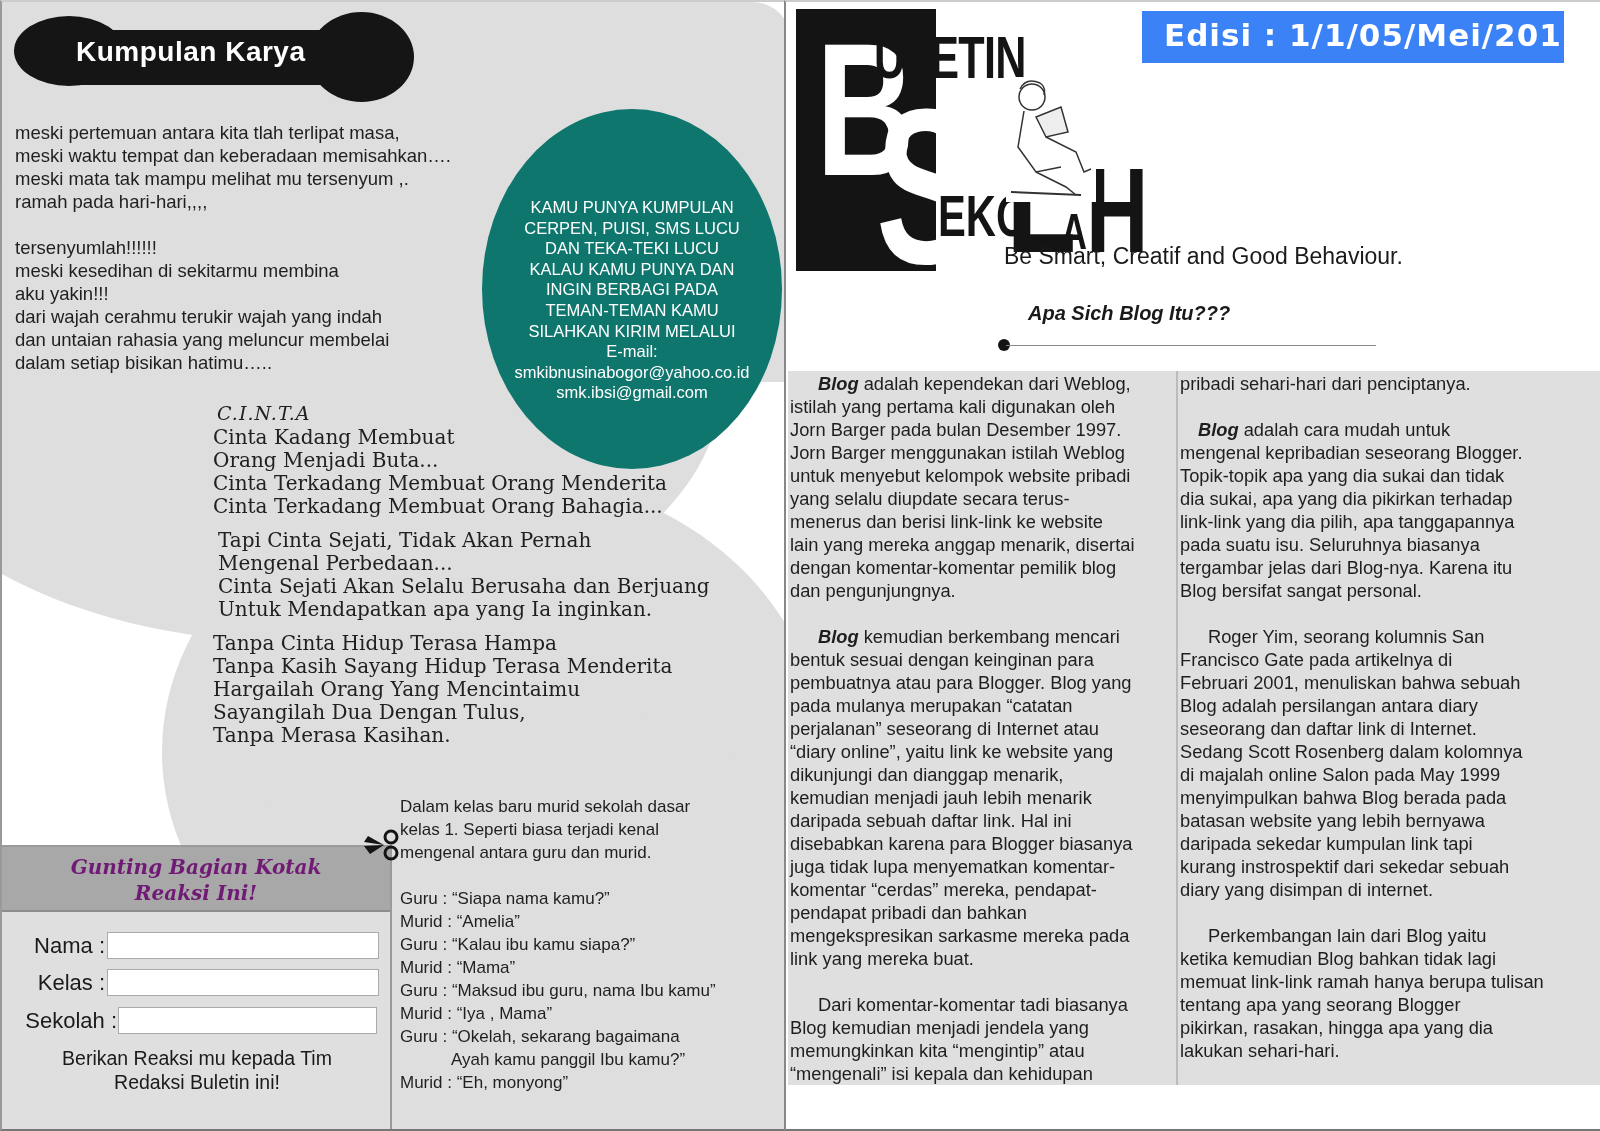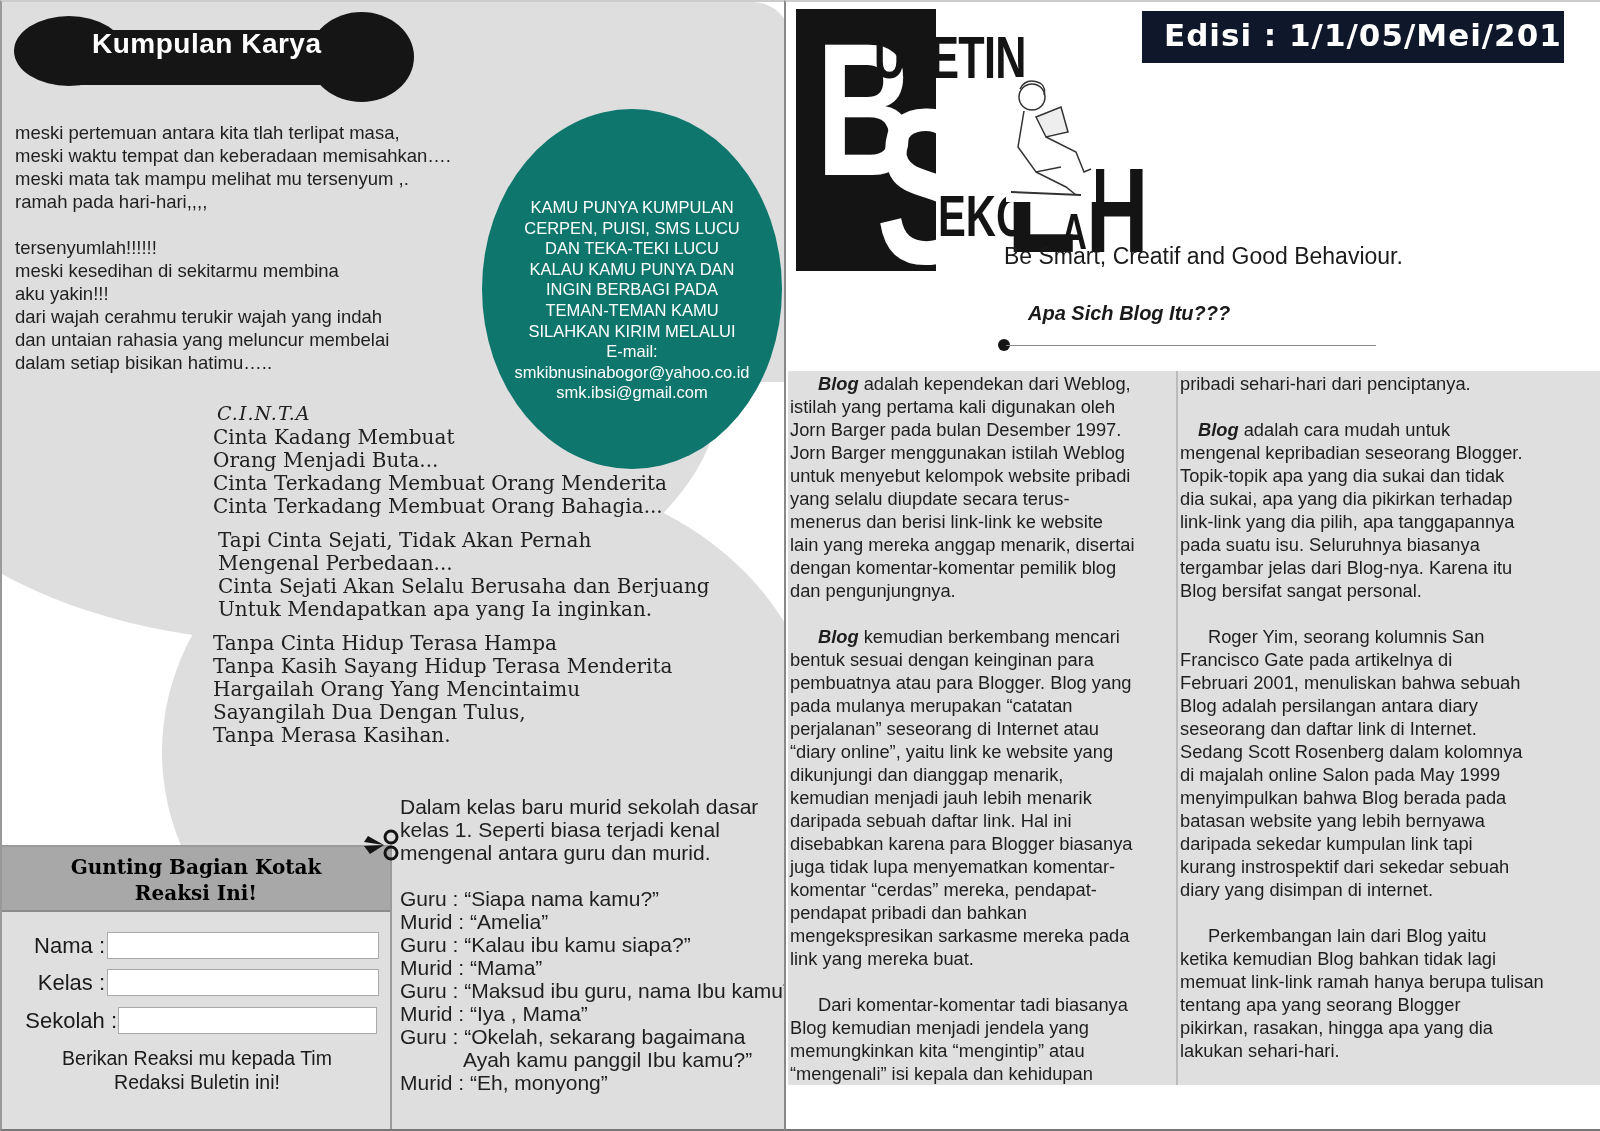--- a/index.html
+++ b/index.html
@@ -12,69 +12,69 @@
   .bg-top { left:0; top:0; width:790px; height:380px; border-radius:0 40px 0 0; }
   .bg-blob1 { left:-140px; top:120px; width:860px; height:520px; border-radius:50%; }
   .bg-blob2 { left:160px; top:470px; width:660px; height:560px; border-radius:50%; }
   .bg-blob3 { left:185px; top:700px; width:680px; height:560px; border-radius:50%; }
   .bg-bottom { left:390px; top:800px; width:400px; height:330px; }
 
   .title-pill { position:absolute; left:12px; top:10px; width:395px; height:80px; }
   .title-pill .bar { position:absolute; left:20px; top:18px; width:360px; height:55px; background:#151515; border-radius:28px; }
   .title-pill .lobe-l { position:absolute; left:0; top:4px; width:110px; height:70px; background:#151515; border-radius:50%; }
   .title-pill .lobe-r { position:absolute; left:295px; top:0; width:105px; height:90px; background:#151515; border-radius:50%; }
-  .title-pill .label { position:absolute; left:62px; top:16px; color:#fff; font-weight:bold; font-size:28px; letter-spacing:0.5px;margin-left:16px; }
+  .title-pill .label { position:absolute; left:62px; top:24px; color:#fff; font-weight:bold; font-size:28px; letter-spacing:0.5px; }
 
   .poem1 { position:absolute; left:13px; top:119px; font-size:18.5px; line-height:23px; color:#1f1f1f; }
   .poem1 .line { display:block; min-height:23px; white-space:pre; }
 
   .oval { position:absolute; left:480px; top:107px; width:300px; height:360px; background:#0f766e; border-radius:50%; color:#fff; text-align:center; }
   .oval-text { position:absolute; left:0; width:300px; top:88px; font-size:16.5px; line-height:20.6px; }
   .oval-text .line { display:block; white-space:nowrap; }
 
   .cinta { position:absolute; left:211px; top:400px; font-family:"DejaVu Serif", serif; color:#202020; }
   .cinta .heading { font-style:italic; font-size:19px; margin-left:4px; letter-spacing:1px; }
   .cinta .stanza { font-size:20px; line-height:23px; }
   .cinta .stanza .line { display:block; white-space:nowrap; }
   .cinta .s1 { margin-top:2px; }
   .cinta .s2 { margin-top:11px; margin-left:5px; }
   .cinta .s3 { margin-top:11px; }
 
   .form-box { position:absolute; left:0; top:843px; width:390px; height:288px; background:#dfdfdf; border:2px solid #9a9a9a; border-left:none; }
   .form-header { height:65px; background:#a8a8a8; border-bottom:2px solid #8c8c8c; text-align:center; padding-top:7px; }
-  .form-header .line { display:block; font-family:"DejaVu Serif", serif; font-weight:bold; font-size:20px; line-height:26px; color:#000000; }
+  .form-header .line { display:block; font-family:"DejaVu Serif", serif; font-style:italic; font-weight:bold; font-size:20px; line-height:26px; color:#701a75; }
   .field-row { position:absolute; left:0; display:flex; align-items:center; }
   .field-row .flabel { font-size:22px; color:#1a1a1a; text-align:right; white-space:nowrap; }
   .field-row .finput { background:#fff; border:1px solid #aaa; height:27px; }
   .form-note { position:absolute; left:0; width:390px; top:1044px; text-align:center; font-size:19.5px; line-height:24px; color:#1a1a1a; }
   .form-note .line { display:block; }
 
   .scissors { position:absolute; left:360px; top:826px; width:40px; height:34px; }
 
-  .joke { position:absolute; left:398px; top:793px; font-size:21px; line-height:23px; color:#1f1f1f; }
+  .joke { position:absolute; left:398px; top:793px; font-size:17px; line-height:23px; color:#1f1f1f; }
   .joke .line { display:block; white-space:pre; min-height:23px; }
 
   
   .right-page { position:absolute; left:784px; top:0; width:816px; height:1131px; background:#ffffff; border-left:2px solid #888; border-top:2px solid #ccc; border-bottom:2px solid #777; }
 
   .mast-black { position:absolute; left:10px; top:7px; width:140px; height:262px; background:#141414; }
   .mast-letter { position:absolute; font-family:"Liberation Sans", sans-serif; font-weight:bold; line-height:1; transform-origin:left top; }
   .mast-B { left:30px; top:12px; font-size:190px; color:#fff; transform:scaleX(0.72); }
   .mast-S { left:90px; top:75px; font-size:220px; color:#fff; transform:scaleX(0.68); }
   .mast-ULETIN { left:88px; top:26px; font-size:60px; color:#141414; transform:scaleX(0.72); letter-spacing:-1px; }
   .mast-EKO { left:152px; top:185px; font-size:58px; color:#141414; transform:scaleX(0.72); }
   .mast-L { left:220px; top:115px; font-size:160px; color:#141414; transform:scaleX(0.72); }
   .mast-A { left:275px; top:205px; font-size:50px; color:#141414; transform:scaleX(0.72); }
   .mast-H { left:300px; top:148px; font-size:120px; color:#141414; transform:scaleX(0.72); }
 
   .illustration { position:absolute; left:220px; top:75px; width:90px; height:125px; }
 
   .tagline { position:absolute; left:218px; top:241px; font-size:23px; color:#1a1a1a; white-space:nowrap; }
 
-  .edisi { position:absolute; left:356px; top:9px; width:422px; height:52px; background:#0f172a; color:#fff; font-weight:bold; font-size:31px; letter-spacing:1px; padding:6px 0 0 22px; white-space:nowrap; font-family:"DejaVu Sans", sans-serif; }
+  .edisi { position:absolute; left:356px; top:9px; width:422px; height:52px; background:#3b82f6; color:#fff; font-weight:bold; font-size:31px; letter-spacing:1px; padding:6px 0 0 22px; white-space:nowrap; font-family:"DejaVu Sans", sans-serif; }
 
   .article-title { position:absolute; left:242px; top:300px; font-size:20px; font-weight:bold; font-style:italic; color:#1a1a1a; }
   .title-rule { position:absolute; left:220px; top:343px; width:370px; height:1px; background:#888; }
   .title-dot { position:absolute; left:212px; top:337px; width:12px; height:12px; background:#141414; border-radius:50%; }
 
   .col { position:absolute; top:369px; height:714px; background:#dfdfdf; font-size:18.3px; line-height:23px; color:#1e1e1e; padding-top:1px; }
   .col-1 { left:2px; width:388px; padding-left:2px; }
   .col-2 { left:392px; width:430px; padding-left:2px; }
   .col-sep { position:absolute; top:369px; left:390px; width:2px; height:714px; background:#bbb; }
   .col .line { display:block; white-space:nowrap; }

